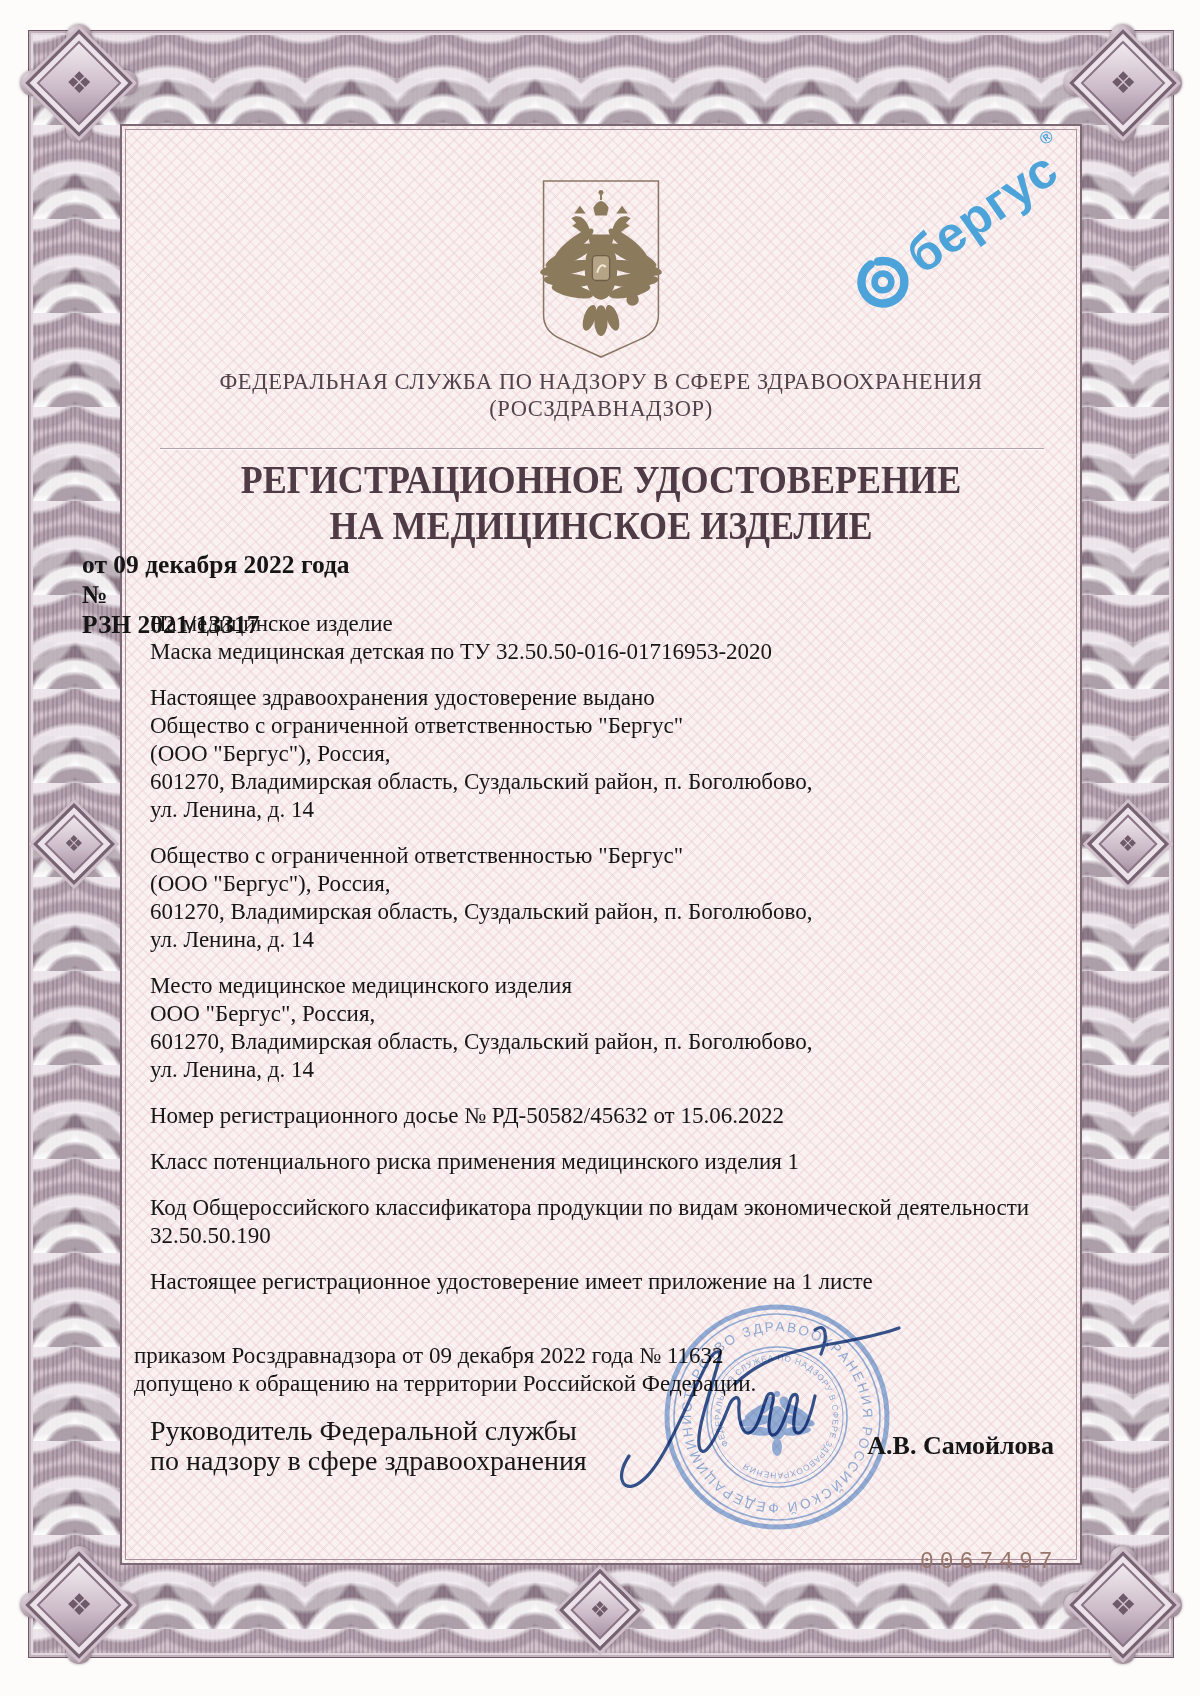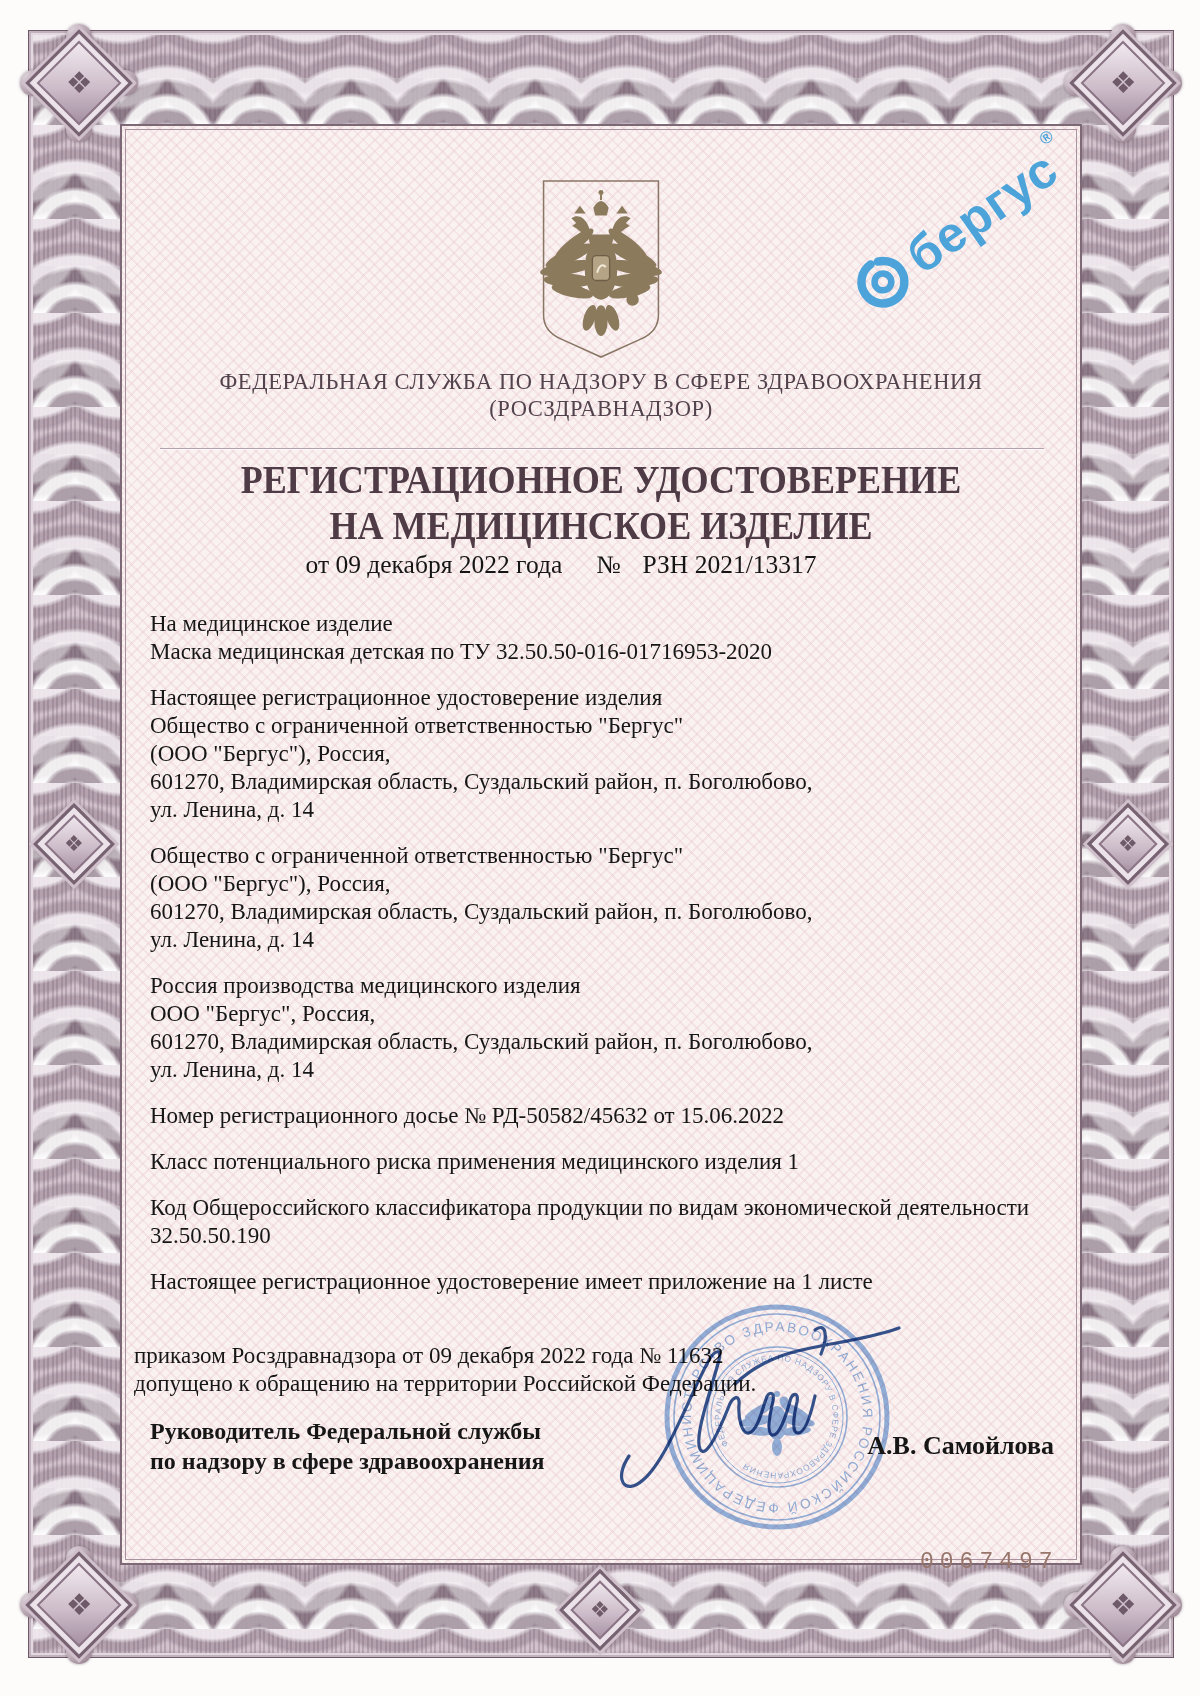--- a/index.html
+++ b/index.html
@@ -61,33 +61,33 @@
   .agency { position:absolute; top:242px; left:0; right:0; text-align:center;
     color:#52424c; font-size:22.5px; line-height:27px; letter-spacing:.6px; }
   .divider { position:absolute; top:322px; left:38px; right:36px; height:1px;
     background:#b3a2ac; box-shadow:0 1px 0 rgba(255,255,255,.7); }
 
   .titleblock { position:absolute; top:330px; left:0; right:0; text-align:center;
     font-family:Liberation Serif, serif; font-weight:800; color:#4e3b45; }
   .titleblock .tl { display:block; font-size:41px; line-height:46px; transform:scaleX(.88); letter-spacing:0; }
 
   .dateline { position:absolute; top:424px; left:0; right:0; display:flex; justify-content:center;
-    transform:translateX(-40px); font-weight:normal; font-size:25.5px; color:#151515; }
+    transform:translateX(-40px); font-weight:bold; font-size:25.5px; color:#151515;flex-direction:column; }
   .dateline .gap1 { width:34px; } .dateline .gap2 { width:22px; }
 
   
   .content { position:absolute; top:484px; left:28px; right:26px; font-size:23px; line-height:28px; color:#161616; }
   .content p { margin:0; }
   .blk { margin-top:18px; }
   .blk:first-child { margin-top:0; }
   b, .bold { font-weight:normal; }
   .order { margin-top:46px; margin-left:-16px; }
 
   .sigrow { display:flex; align-items:flex-end; margin-top:18px; }
-  .sig-titles { font-weight:bold; font-size:24px; line-height:30px; }
+  .sig-titles { font-weight:normal; font-size:28px; line-height:30px; }
   .sig-name { margin-left:auto; margin-bottom:16px; font-weight:bold; font-size:26px; position:relative; z-index:5; }
 
   .serial { position:absolute; top:1423px; left:798px; z-index:5;
     font-family:Liberation Mono, monospace; font-size:23px; letter-spacing:6px; color:#97756a; }
 
   
   .stamp { position:absolute; left:537px; top:1173px; width:236px; height:236px; z-index:3;
     mix-blend-mode:multiply; opacity:.92; }
   .sign  { position:absolute; left:468px; top:1158px; width:330px; height:230px; z-index:4; mix-blend-mode:multiply; }
 
@@ -216,36 +216,36 @@
       <span>РЗН 2021/13317</span>
     </div>
 
     <div class="content">
       <div class="blk">
         <p>На медицинское изделие</p>
         <p class="bold">Маска медицинская детская по ТУ 32.50.50-016-01716953-2020</p>
       </div>
 
       <div class="blk">
-        <p>Настоящее регистрационное удостоверение изделия</p>
+        <p>Настоящее здравоохранения удостоверение выдано</p>
         <p class="bold">Общество с ограниченной ответственностью "Бергус"</p>
         <p class="bold">(ООО "Бергус"), Россия,</p>
         <p class="bold">601270, Владимирская область, Суздальский район, п. Боголюбово,</p>
         <p class="bold">ул. Ленина, д. 14</p>
       </div>
 
       <div class="blk">
         <p class="bold">Общество с ограниченной ответственностью "Бергус"</p>
         <p class="bold">(ООО "Бергус"), Россия,</p>
         <p class="bold">601270, Владимирская область, Суздальский район, п. Боголюбово,</p>
         <p class="bold">ул. Ленина, д. 14</p>
       </div>
 
       <div class="blk">
-        <p>Россия производства медицинского изделия</p>
+        <p>Место медицинское медицинского изделия</p>
         <p class="bold">ООО "Бергус", Россия,</p>
         <p class="bold">601270, Владимирская область, Суздальский район, п. Боголюбово,</p>
         <p class="bold">ул. Ленина, д. 14</p>
       </div>
 
       <div class="blk">
         <p><span>Номер регистрационного досье</span> <b>№ РД-50582/45632 от 15.06.2022</b></p>
       </div>
 
       <div class="blk">

